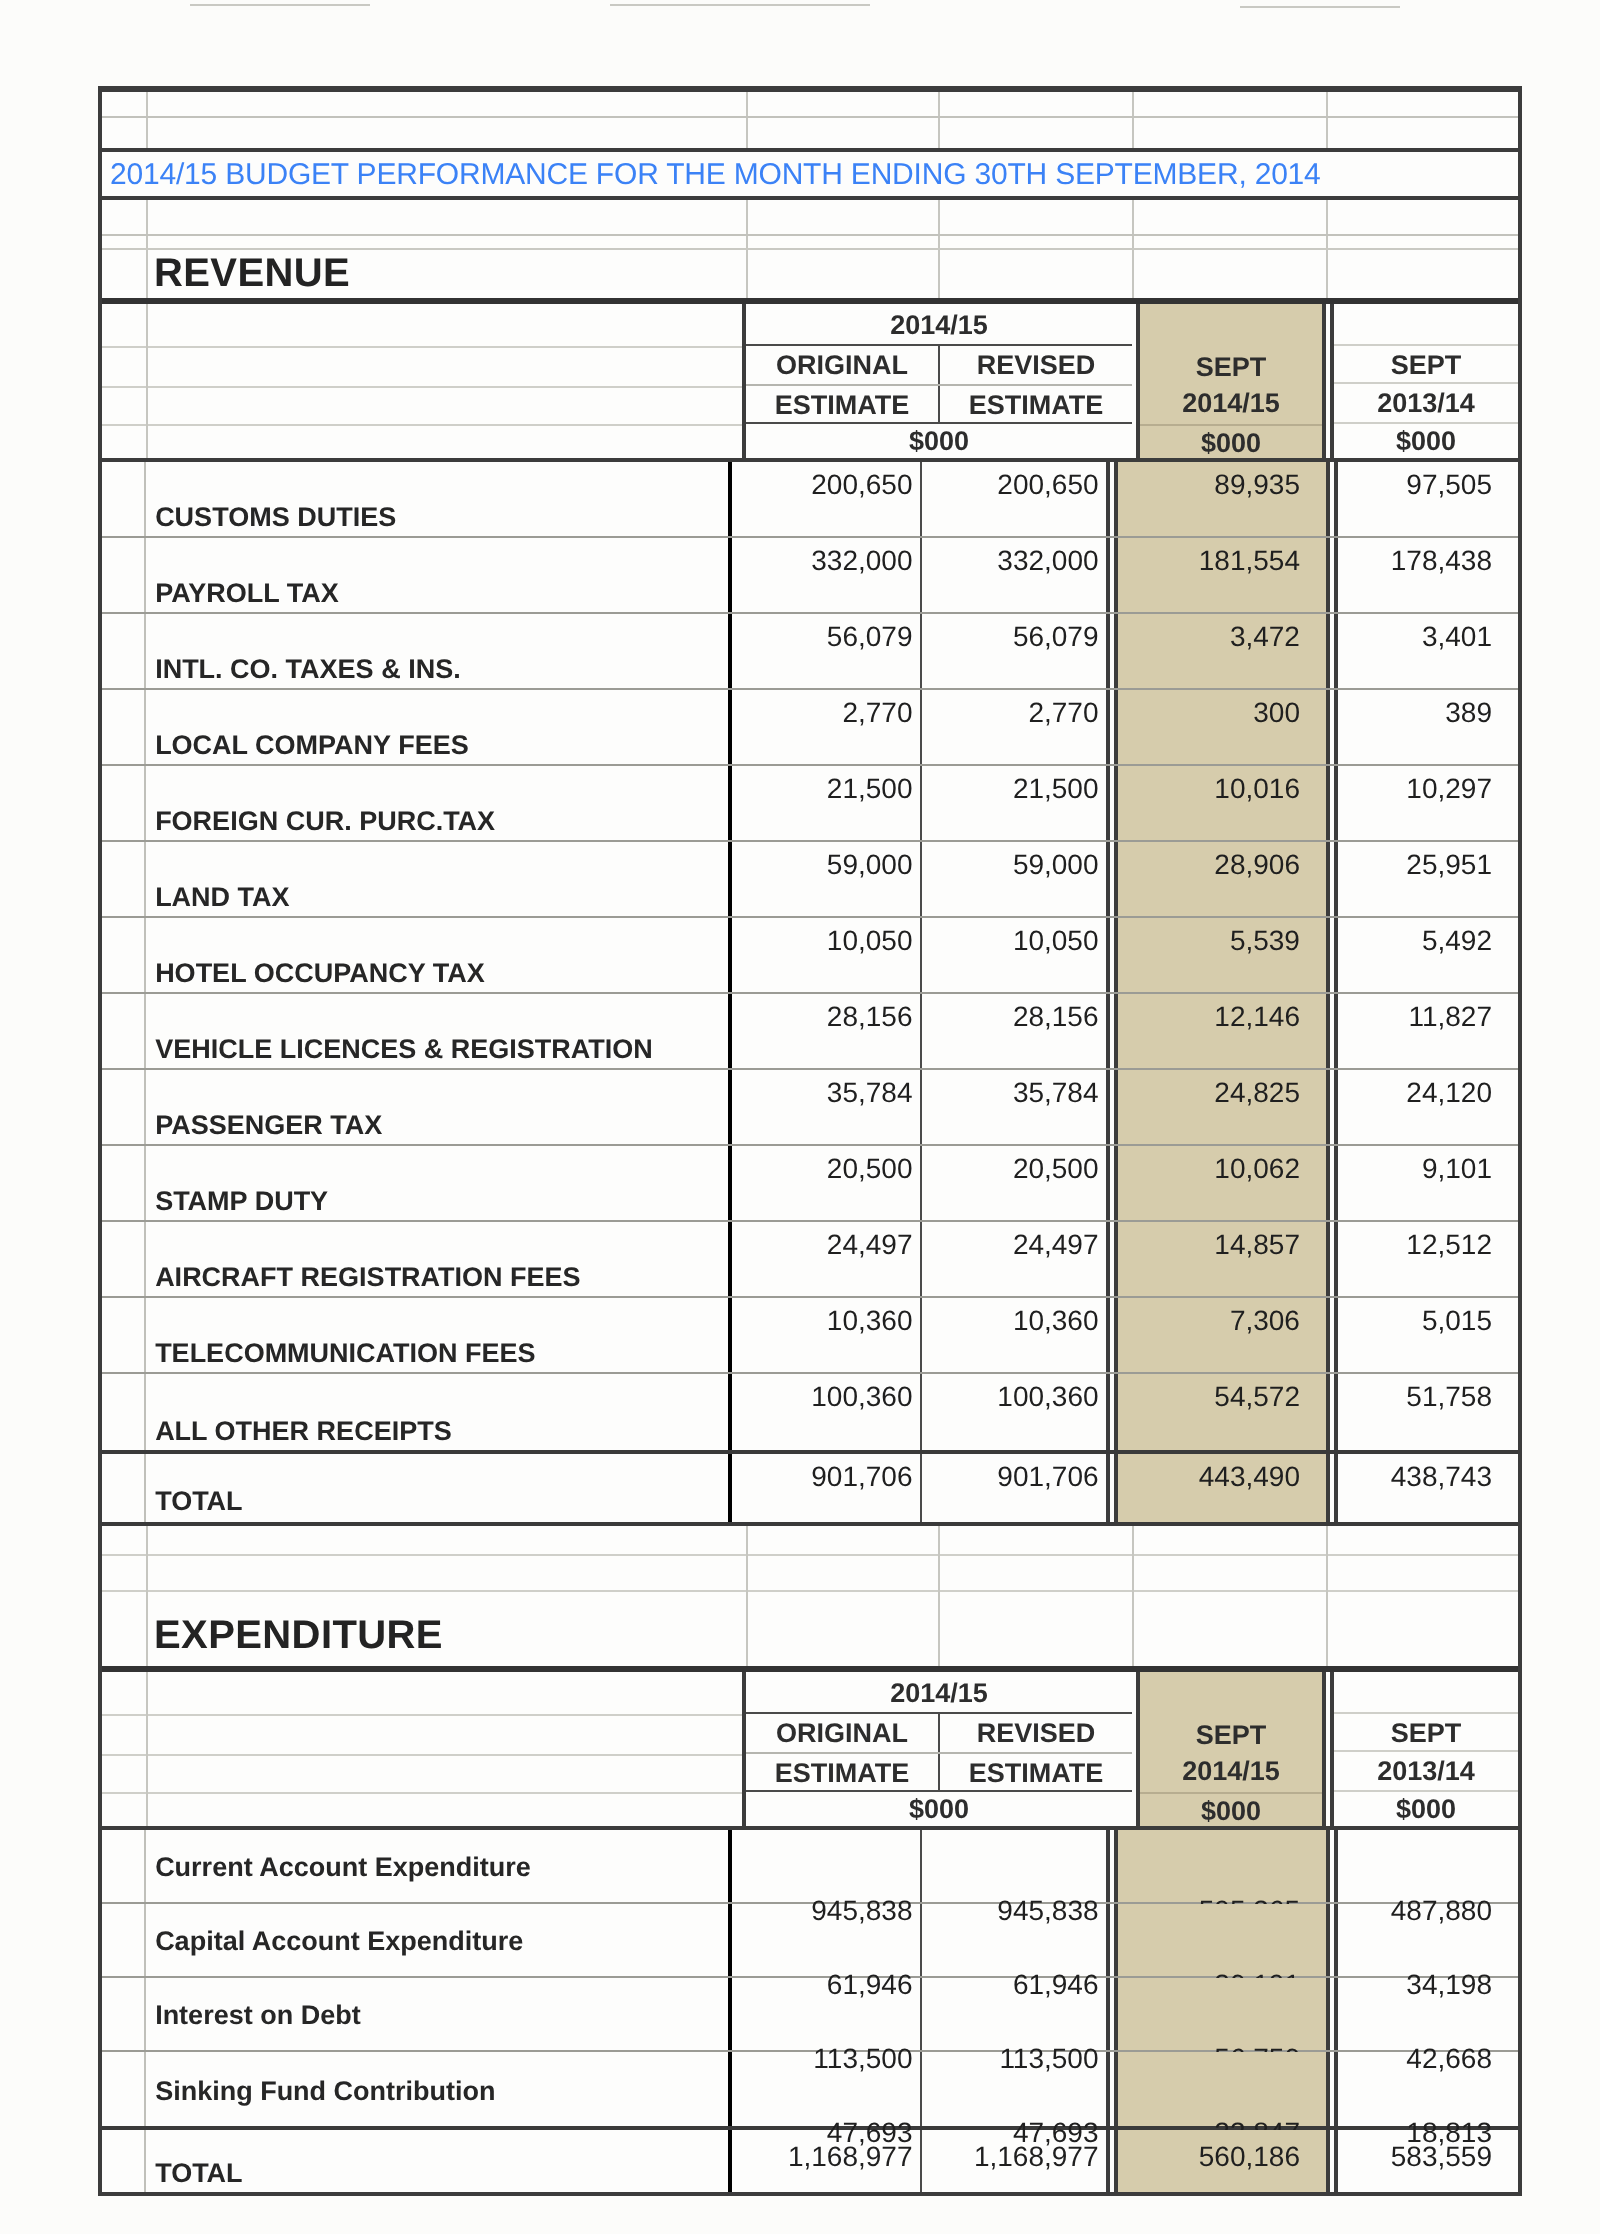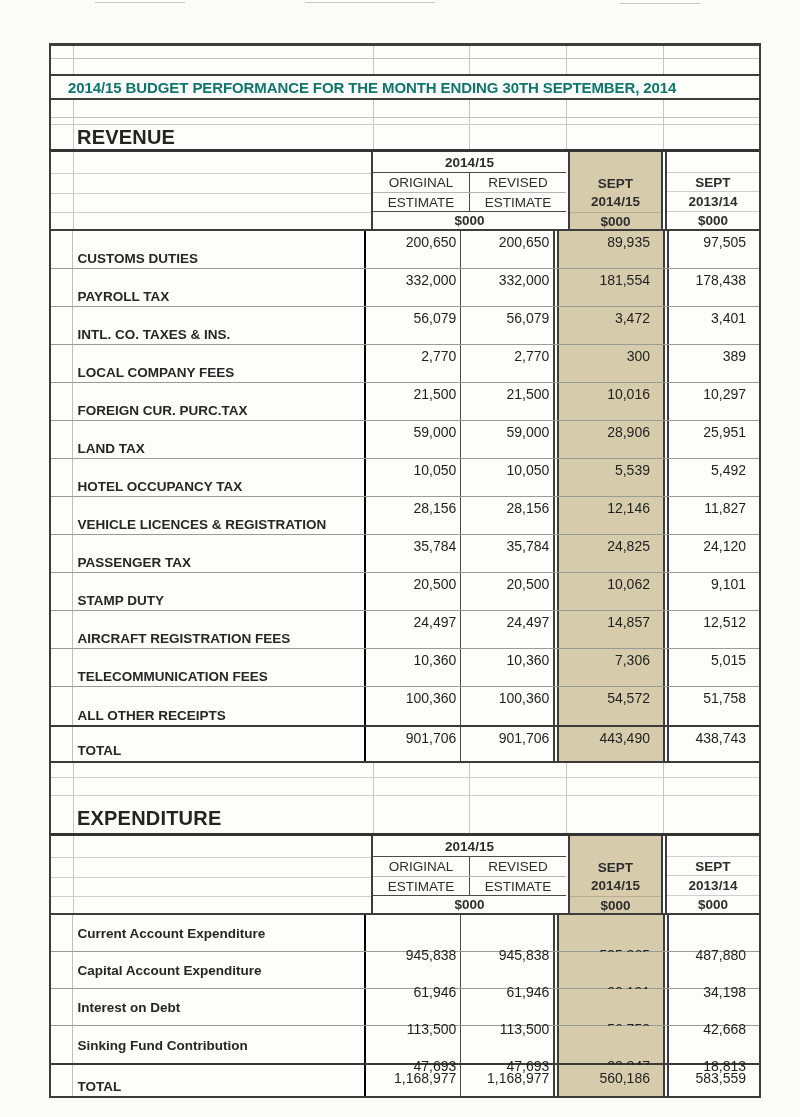--- a/index.html
+++ b/index.html
@@ -41,22 +41,22 @@
   .sp-a { height:13px; border-bottom:1px solid #c2c2bc; }
   .sp-b { height:15px; }
   .sp-c { height:18px; border-bottom:1px solid #c2c2bc; }
   .sp-d { height:7px;  border-bottom:1px solid #c9c9c3; }
 
   .titlerow {
     height:26px; border-top:2px solid #3c3c3c; border-bottom:2px solid #3c3c3c;
     display:flex; align-items:center;
   }
   .titlerow .dtitle {
-    font-size:15px; font-weight:bold; white-space:nowrap;
-    padding-left:17px; letter-spacing:-0.1px; color:#0f766e;
+    font-size:15px; font-weight:normal; white-space:nowrap;
+    padding-left:4px; letter-spacing:-0.1px; color:#3b82f6;
   }
 
   .sectionrow {
     position:relative; height:27px; border-bottom:3px solid #333333;
     display:flex; align-items:center;
   }
   .sectionrow .stitle {
     font-size:20px; font-weight:bold; padding-left:26px; letter-spacing:0.2px; color:#232323;
   }
 
@@ -70,21 +70,21 @@
       linear-gradient(#cfcfc9,#cfcfc9),
       linear-gradient(#cfcfc9,#cfcfc9);
     background-size:1px 100%, 100% 1px, 100% 1px, 100% 1px;
     background-position:22px 0, 0 21px, 0 41px, 0 60px;
     background-repeat:no-repeat;
   }
   .hest { width:193px; display:flex; flex-direction:column; }
   .h-year   { height:21px; border-bottom:1px solid #4a4a4a; display:flex; align-items:center; justify-content:center; font-weight:bold; font-size:13.5px; }
   .h-row2   { height:20px; display:flex; border-bottom:1px solid #b5b5af; }
   .h-row3   { height:19px; display:flex; border-bottom:1px solid #4a4a4a; }
-  .h-estcell{ display:flex; align-items:center; justify-content:center; font-weight:normal; font-size:13.5px; }
+  .h-estcell{ display:flex; align-items:center; justify-content:center; font-weight:bold; font-size:13.5px; }
   .h-orig   { width:97px; border-right:1px solid #4a4a4a; }
   .h-rev    { width:96px; }
   .h-units  { height:17px; display:flex; align-items:center; justify-content:center; font-weight:bold; font-size:13.5px; }
   .hgap  { width:2px; background:#fdfdfc; }
   .hbeige {
     width:95px; background:#d6ccac;
     border-left:2px solid #3c3c3c; border-right:2px solid #3c3c3c;
     display:flex; flex-direction:column;
   }
   .hbeige .h-blank { height:21px; }

